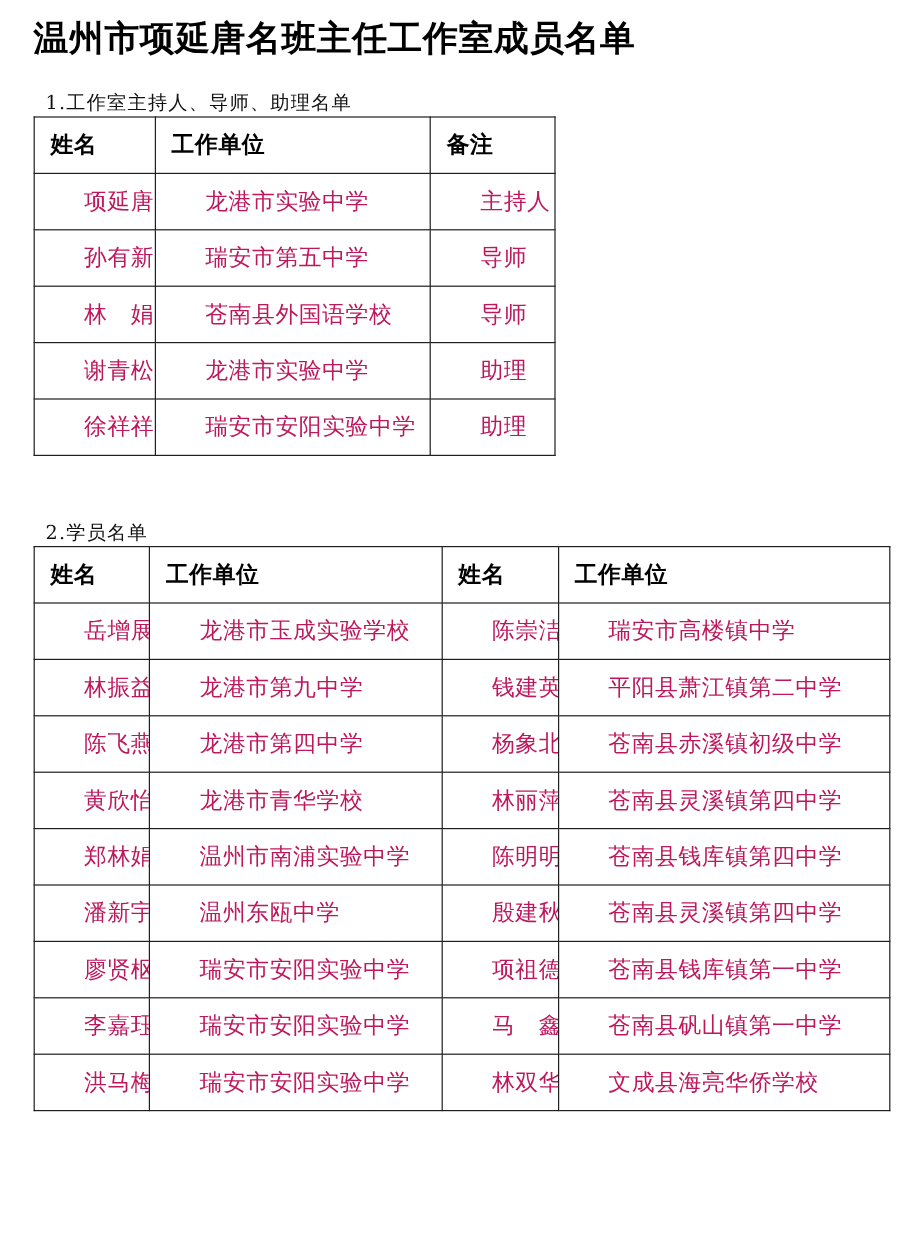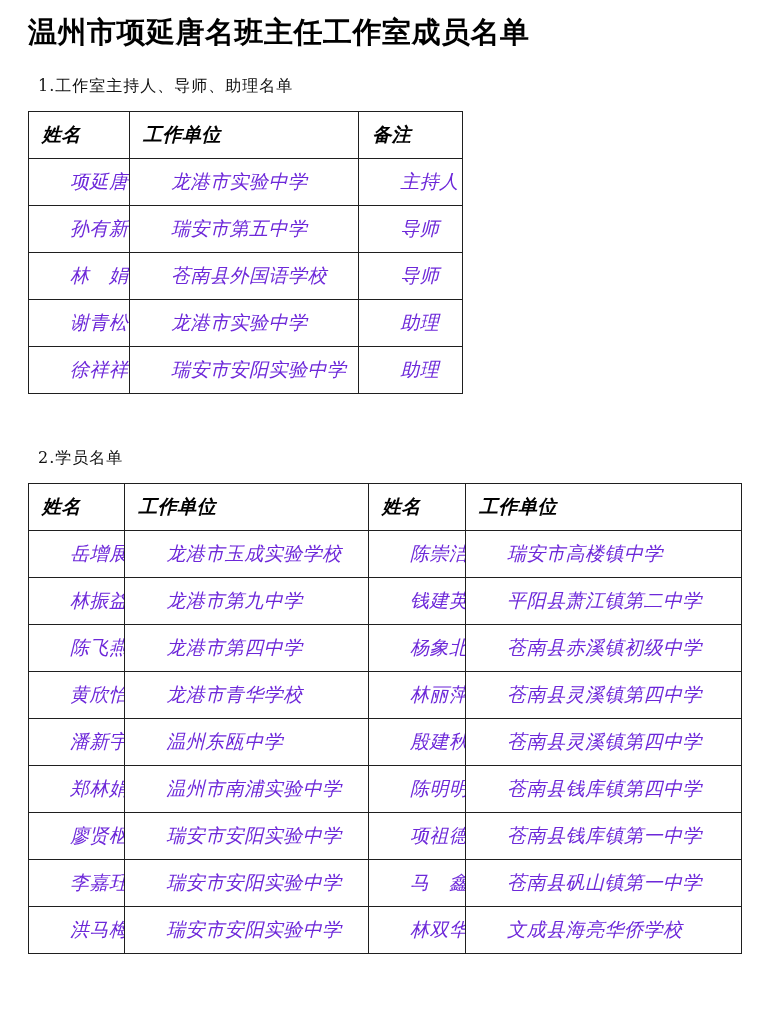--- a/index.html
+++ b/index.html
@@ -35,41 +35,40 @@
     margin-top: 26px;
     margin-left: 10px;
   }
   .heading-2 {
     margin-top: 54px;
     margin-left: 10px;
   }
   table {
     border-collapse: collapse;
     table-layout: fixed;
-    margin-top: 14px;
-    font-style: italic;
+    margin-top: 0;
   }
   td, th {
     border: 1.6px solid #1f1f1f;
     height: 46px;
     padding: 0 0 0 13px;
     text-align: left;
     vertical-align: middle;
     font-size: 19px;
     letter-spacing: 0.5px;
     white-space: nowrap;
     overflow: hidden;
   }
   th {
     font-weight: 700;
     color: #000;
   }
   td {
     font-weight: 400;
-    color: #6d28d9;
+    color: #be185d;
     padding-left: 41px;
   }
   .t1 { width: 435px; }
   .t1 th:nth-child(1), .t1 td:nth-child(1) { width: 22.3%; }
   .t1 th:nth-child(2), .t1 td:nth-child(2) { width: 54.7%; }
   .t1 th:nth-child(3), .t1 td:nth-child(3) { width: 23.0%; }
   .t2 { width: 714px; }
   .t2 th:nth-child(1), .t2 td:nth-child(1) { width: 12.6%; }
   .t2 th:nth-child(2), .t2 td:nth-child(2) { width: 34.9%; }
   .t2 th:nth-child(3), .t2 td:nth-child(3) { width: 12.7%; }
@@ -151,30 +150,30 @@
           <td>杨象北</td>
           <td>苍南县赤溪镇初级中学</td>
         </tr>
         <tr>
           <td>黄欣怡</td>
           <td>龙港市青华学校</td>
           <td>林丽萍</td>
           <td>苍南县灵溪镇第四中学</td>
         </tr>
         <tr>
+          <td>郑林娟</td>
+          <td>温州市南浦实验中学</td>
+          <td>陈明明</td>
+          <td>苍南县钱库镇第四中学</td>
+        </tr>
+        <tr>
           <td>潘新宇</td>
           <td>温州东瓯中学</td>
           <td>殷建秋</td>
           <td>苍南县灵溪镇第四中学</td>
-        </tr>
-        <tr>
-          <td>郑林娟</td>
-          <td>温州市南浦实验中学</td>
-          <td>陈明明</td>
-          <td>苍南县钱库镇第四中学</td>
         </tr>
         <tr>
           <td>廖贤枢</td>
           <td>瑞安市安阳实验中学</td>
           <td>项祖德</td>
           <td>苍南县钱库镇第一中学</td>
         </tr>
         <tr>
           <td>李嘉珏</td>
           <td>瑞安市安阳实验中学</td>

